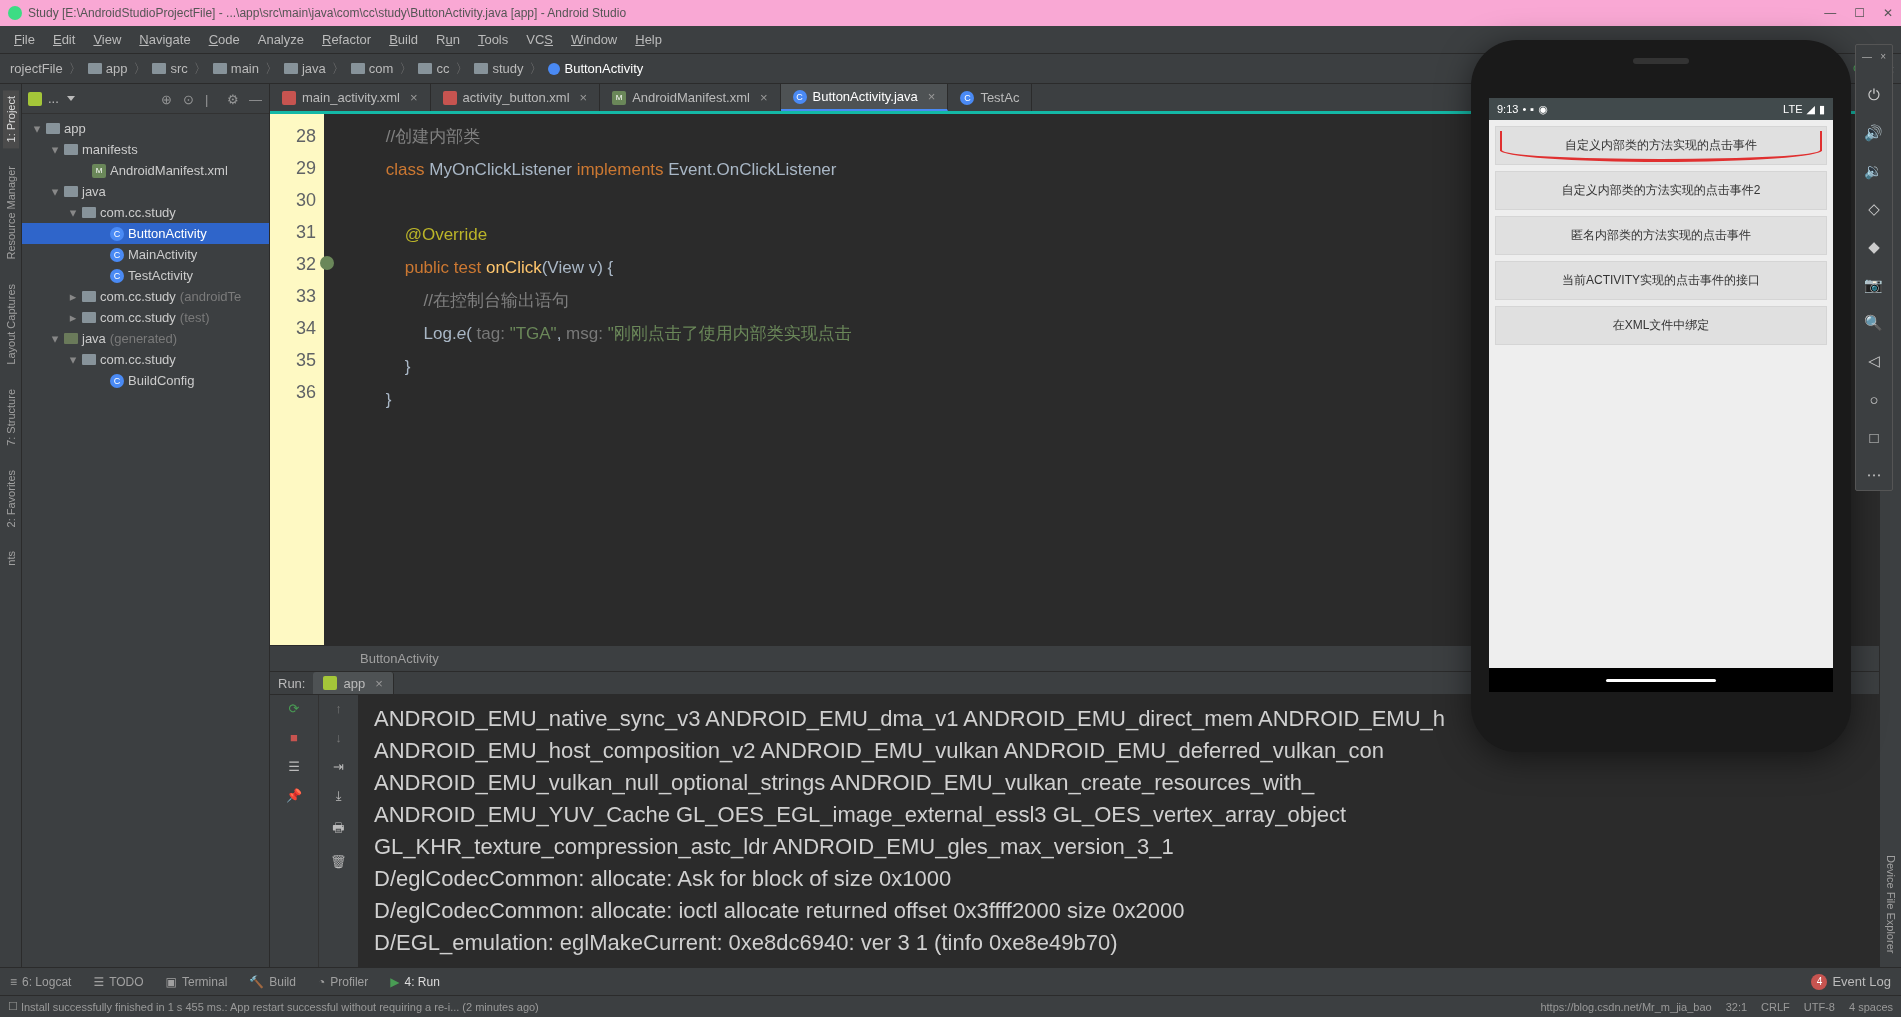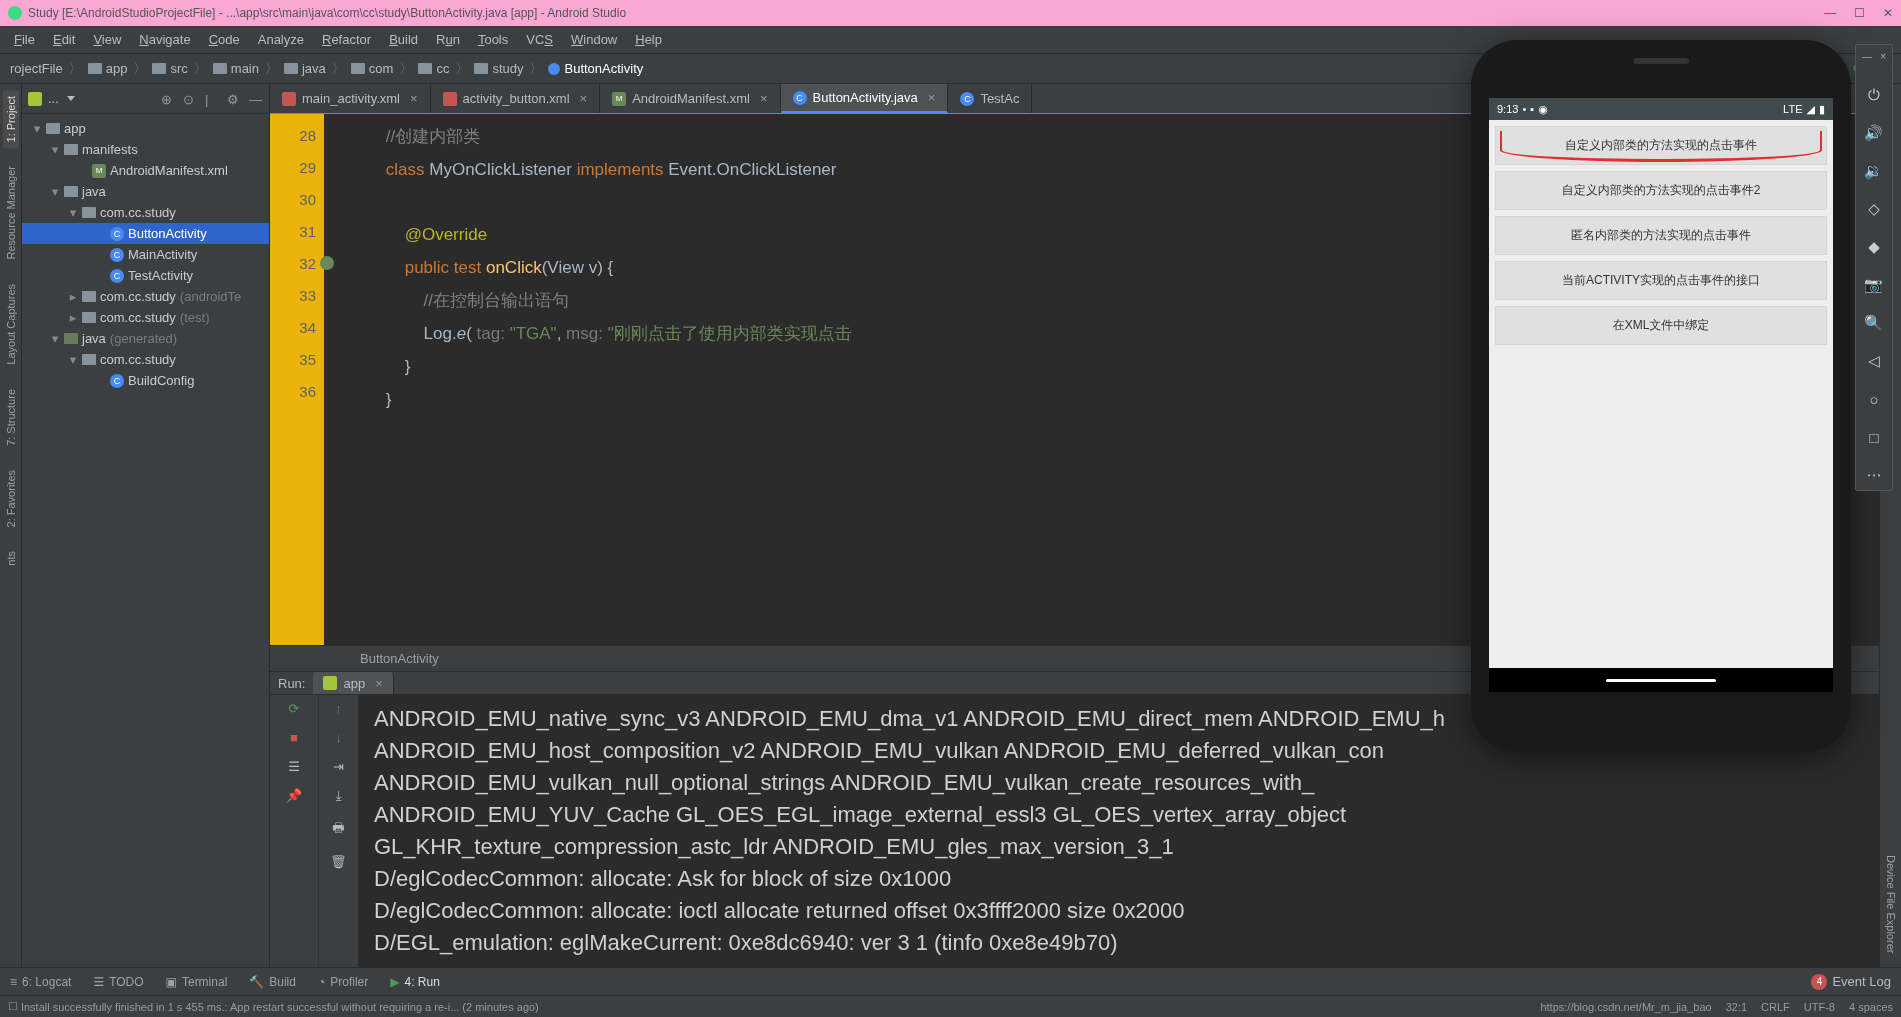--- a/index.html
+++ b/index.html
@@ -38,26 +38,26 @@
 .tree { flex:1; overflow:auto; padding:4px 0; font-size:13px; }
 .tree .node { display:flex; align-items:center; gap:4px; padding:3px 4px; white-space:nowrap; }
 .tree .chev { width:10px; display:inline-block; text-align:center; color:#888; }
 .tree .lbl { color:#ccc; }
 .tree .dim { color:#7a7a7a; }
 .tree .sel { background:#2f65ca; }
 .tree .sel .lbl { color:#fff; }
 .xml-icon { width:14px; height:14px; background:#6a8759; border-radius:2px; display:inline-block; font-size:8px; color:#fff; text-align:center; line-height:14px; }
 .c-icon { width:14px; height:14px; background:#4a8af4; border-radius:50%; display:inline-block; font-size:9px; color:#fff; text-align:center; line-height:14px; }
 .editor-area { flex:1; display:flex; flex-direction:column; min-width:0; }
-.tabs { height:30px; display:flex; align-items:stretch; background:#3c3f41; border-bottom:1px solid #14b8a6; }
+.tabs { height:30px; display:flex; align-items:stretch; background:#3c3f41; border-bottom:3px solid #14b8a6; }
 .tab { display:flex; align-items:center; gap:6px; padding:0 12px; border-right:1px solid #2b2b2b; color:#bbb; font-size:13px; }
 .tab.active { background:#4e5254; color:#fff; border-bottom:2px solid #4a8af4; }
 .tab .close { color:#999; margin-left:4px; }
 .editor { flex:1; display:flex; background:#2b2b2b; overflow:hidden; min-height:0; }
-.gutter { width:54px; background:#eab308; color:#606366; text-align:right; padding:6px 8px 0 0; font-family:Consolas,monospace; font-size:15px; line-height:32px; }
+.gutter { width:54px; background:#fef9c3; color:#606366; text-align:right; padding:6px 8px 0 0; font-family:Consolas,monospace; font-size:18px; line-height:32px; }
 .gutter .ln { height:32px; position:relative; }
 .gutter .marker { position:absolute; right:-18px; top:8px; width:14px; height:14px; }
 .code { flex:1; padding:6px 14px 0 24px; font-family:Consolas,monospace; font-size:17px; line-height:32px; white-space:pre; overflow:hidden; color:#a9b7c6; }
 .code .cmt { color:#808080; }
 .code .kw { color:#cc7832; }
 .code .ann { color:#bbb529; }
 .code .str { color:#6a8759; }
 .code .id { color:#ffc66d; }
 .code .hint { color:#787878; }
 .breadcrumb-ed { height:26px; background:#3c3f41; padding:0 90px; display:flex; align-items:center; color:#a0a0a0; font-size:13px; border-top:1px solid #2b2b2b; }

